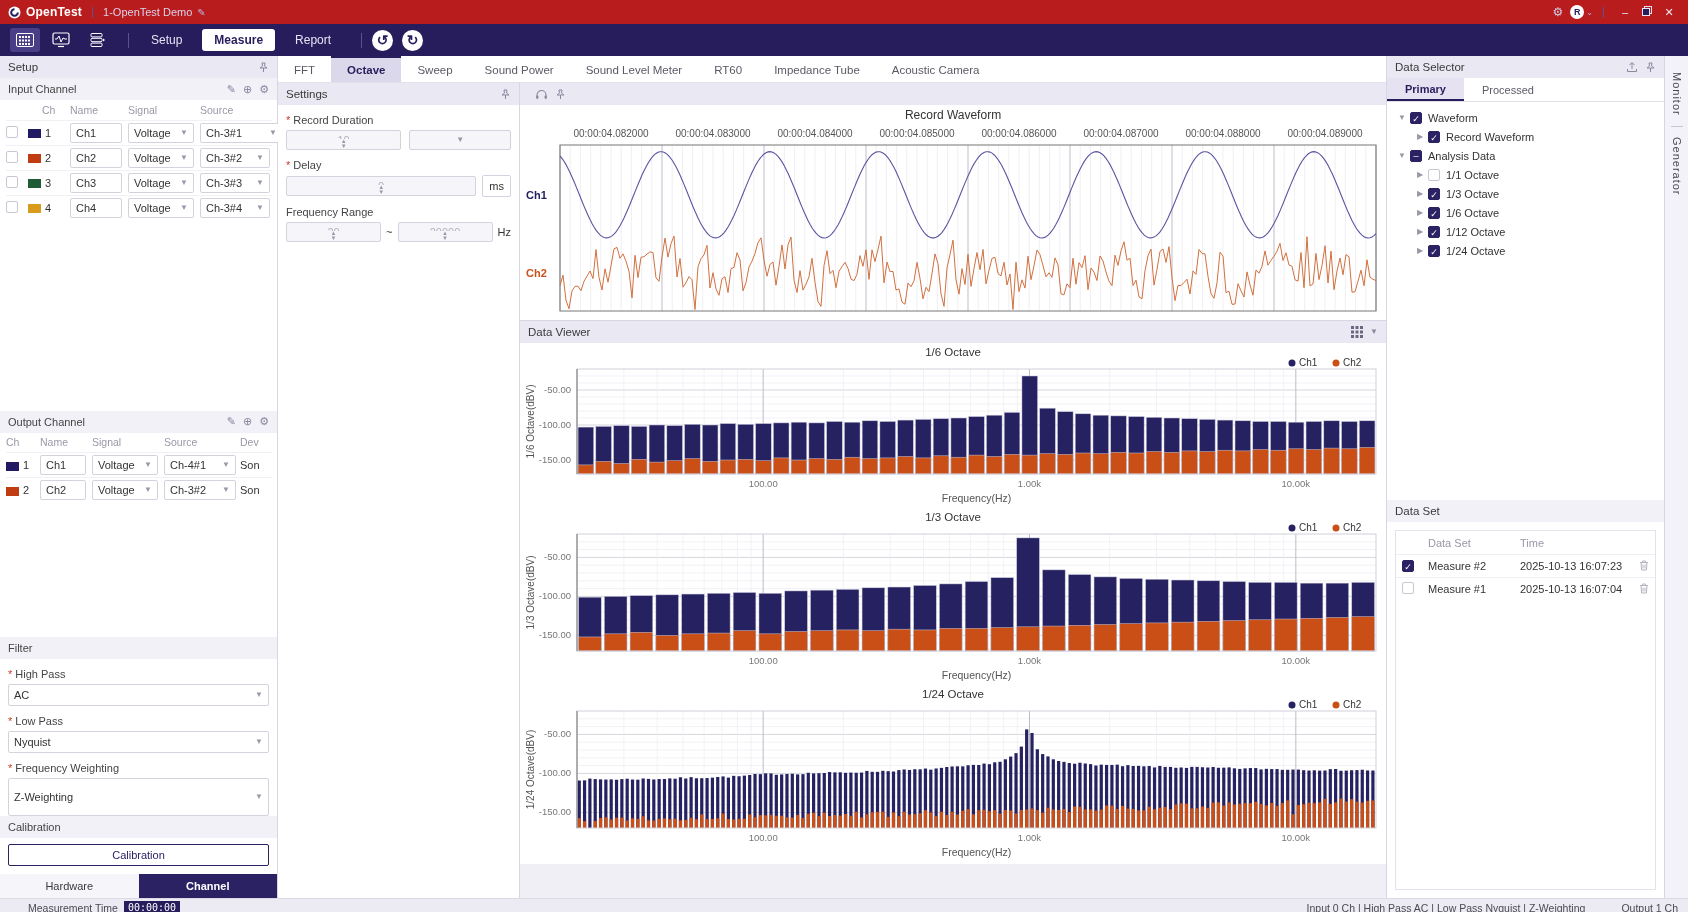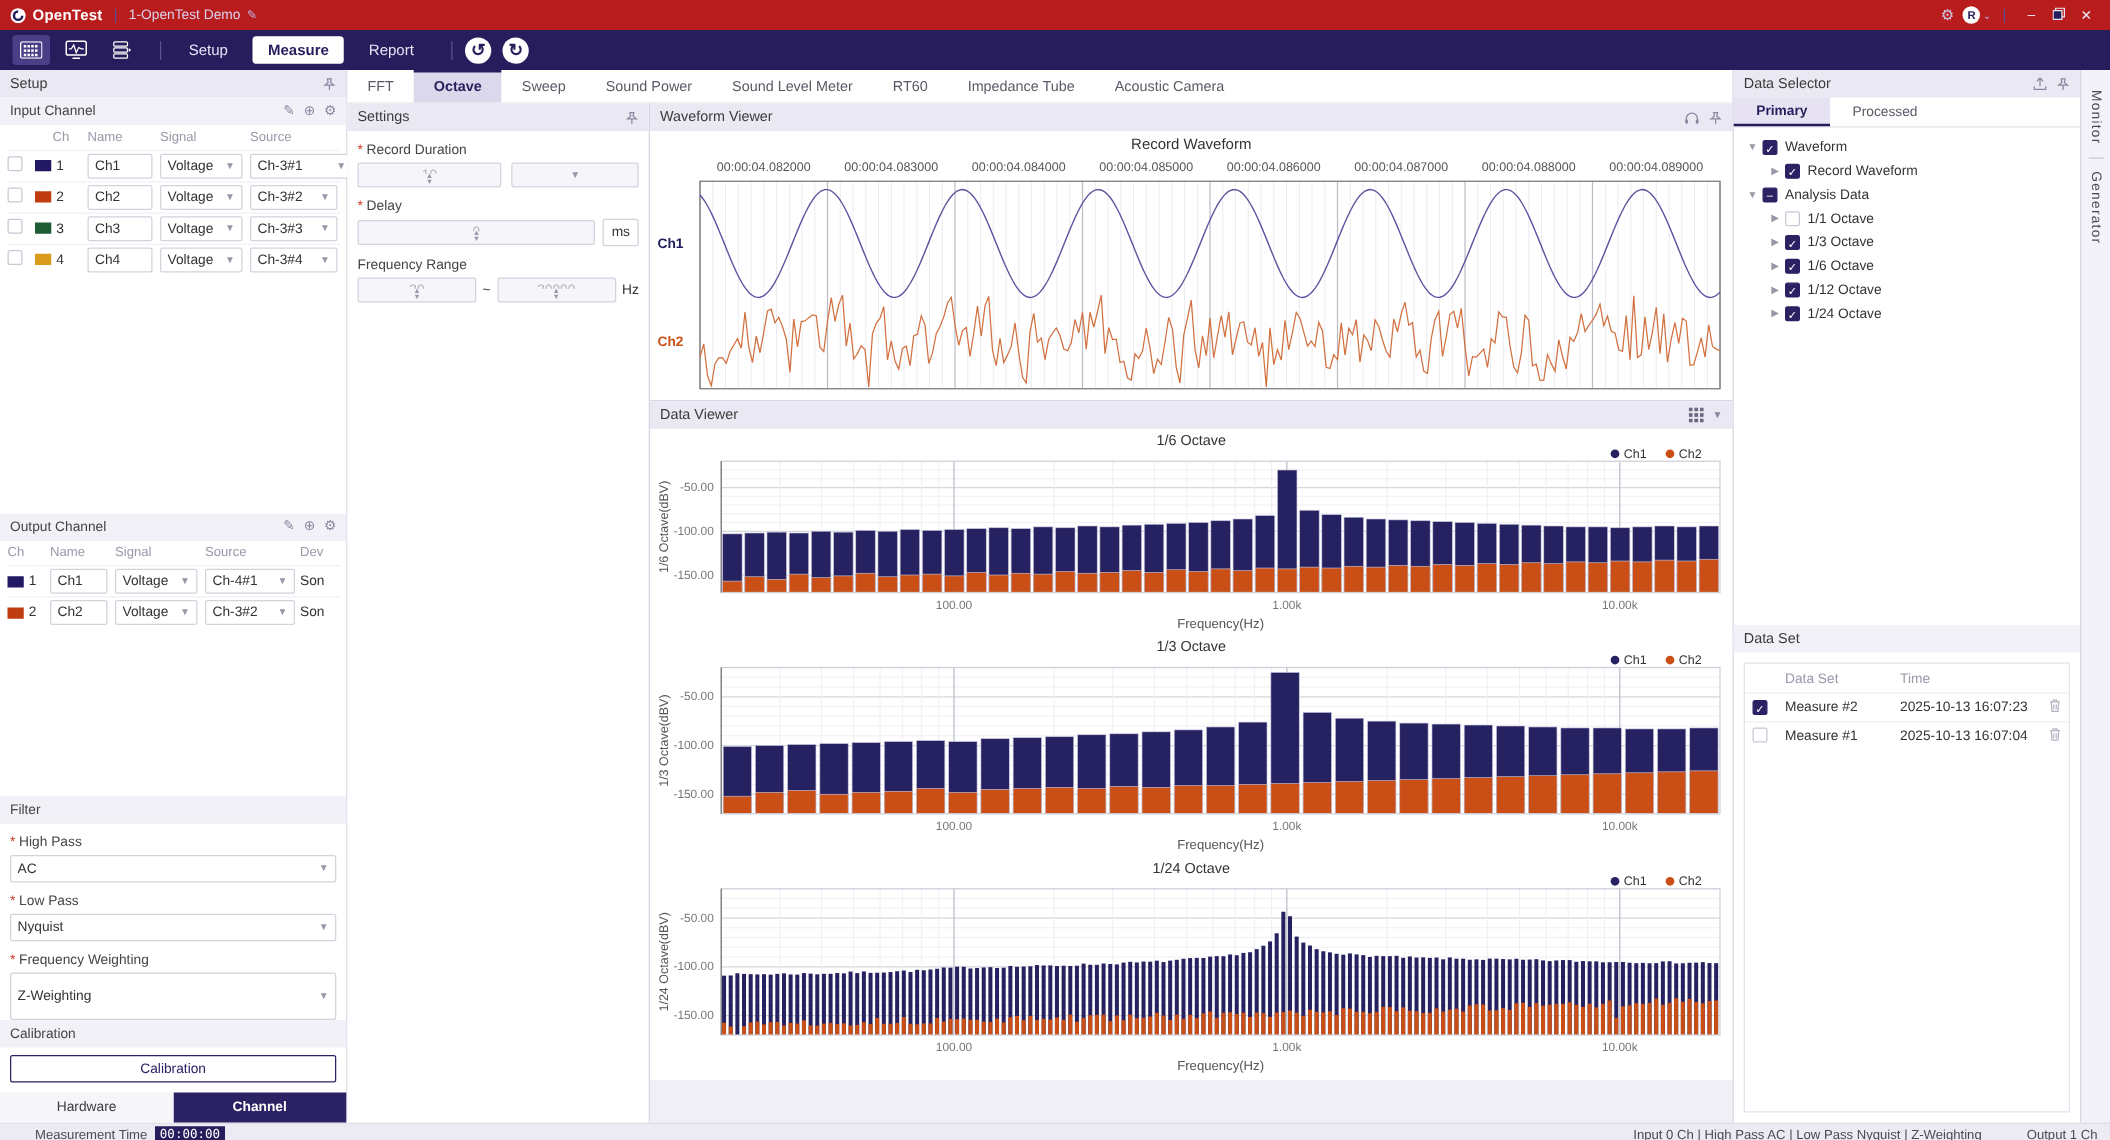--- a/index.html
+++ b/index.html
@@ -474,21 +474,20 @@
                 </span>
             </div>
             <span>Hz</span>
           </div>
         </div>
       </div>
 
       <div id="viewer-col">
         <div id="waveform-panel">
           <div class="hdr">
-            <span class="t">Waveform Viewer</span>
             <svg class="icon hicon" width="13" height="12" viewBox="0 0 13 12">
                 <path d="M2 9V7a4.5 4.5 0 0 1 9 0v2" fill="none" stroke="#8a87a0" stroke-width="1.1"></path>
                 <rect x="1.2" y="7.5" width="2.2" height="3.4" rx="1" fill="#8a87a0"></rect>
                 <rect x="9.6" y="7.5" width="2.2" height="3.4" rx="1" fill="#8a87a0"></rect>
               </svg>
             <svg class="icon hicon" width="11" height="11" viewBox="0 0 11 11">
                 <path d="M4 1h3l-.5 3L9 6H2l2.5-2zM5.5 6v4" fill="none" stroke="#8a87a0"></path>
               </svg>
           </div>
           <div class="chart" id="wf-chart" style="height:214px"><svg width="866" height="214">

